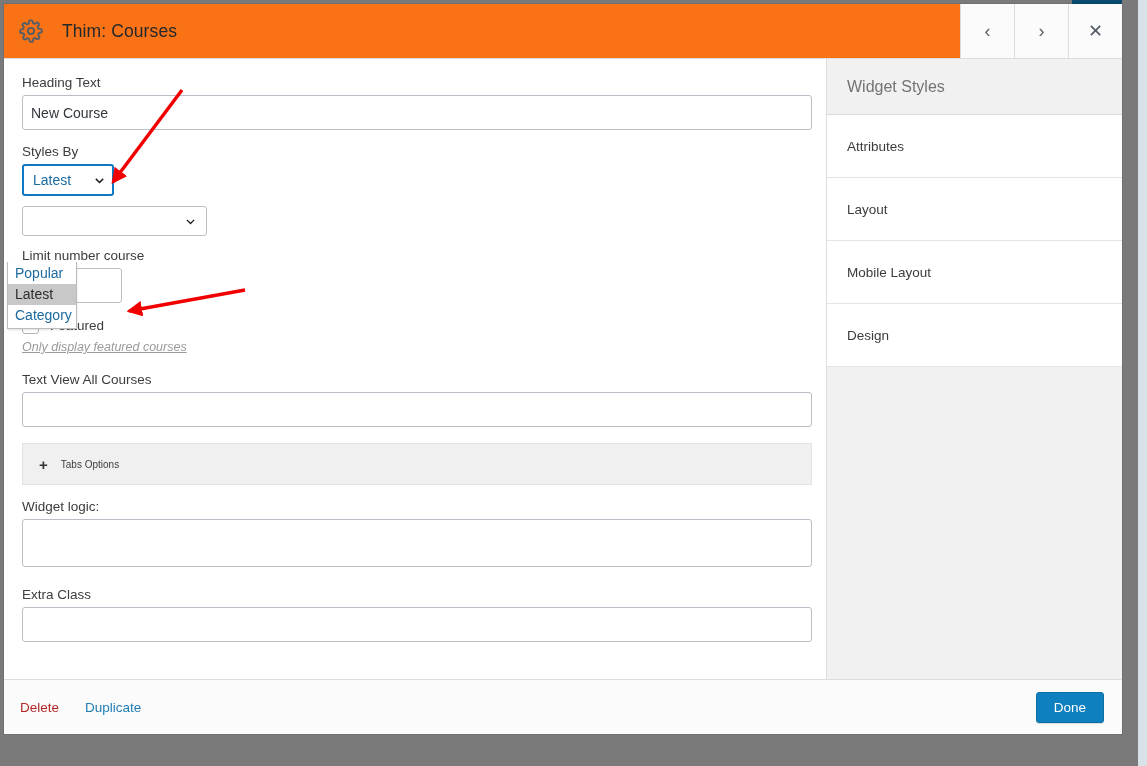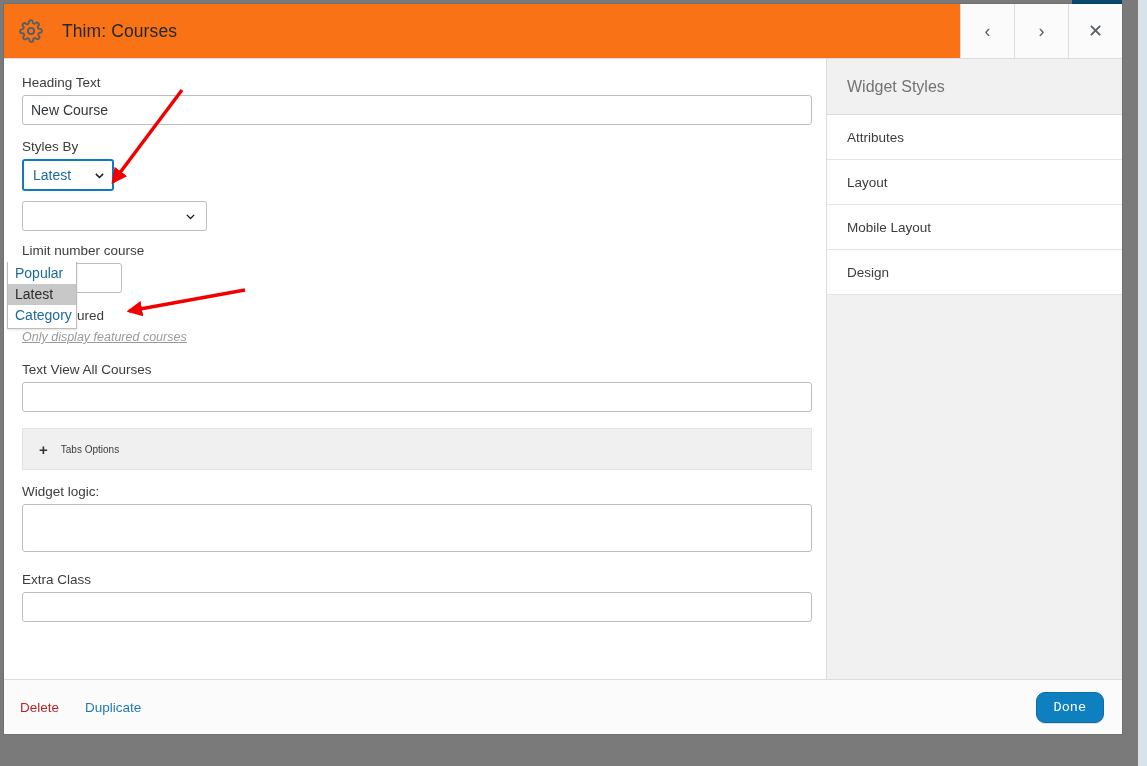--- a/index.html
+++ b/index.html
@@ -98,21 +98,21 @@
 
   .field { margin-bottom: 14px; position: relative; }
   .field-label {
     display: block;
     font-size: 13.5px;
     color: #3c3c3c;
     margin-bottom: 5px;
   }
   .txt-input {
     width: 790px;
-    height: 30px;
+    height: 35px;
     padding: 4px 8px;
     font-size: 14px;
     color: #32373c;
     border: 1px solid #b9bfc4;
     border-radius: 3px;
     background: #fff;
     font-family: "Liberation Sans", sans-serif;
     outline: none;
   }
   .txt-input.small { width: 100px; }
@@ -236,21 +236,21 @@
     display: flex; align-items: center;
     padding-left: 20px;
     background: #f1f1f1;
     border-bottom: 1px solid #dcdcdc;
   }
   #sidebar-title {
     font-size: 16px;
     color: #737373;
   }
   .side-item {
-    height: 45px;
+    height: 63px;
     background: #ffffff;
     border-bottom: 1px solid #e4e4e4;
     display: flex; align-items: center;
     padding-left: 20px;
     font-size: 13.5px;
     color: #3c3c3c;
     cursor: pointer;
   }
   #sidebar-filler { flex: 1; background: #f1f1f1; }
 
@@ -268,25 +268,25 @@
     margin-right: 26px; cursor: pointer;
   }
   #duplicate-link {
     font-size: 13.5px; color: #1f7cb5; cursor: pointer;
   }
   #done-button {
     position: absolute; right: 18px;
     background: #0e80bf;
     color: #ffffff;
     border: 1px solid #0b6fa6;
-    border-radius: 9px;
+    border-radius: 3px;
     font-size: 13.5px;
     padding: 7px 17px;
     cursor: pointer;
-    font-family: Liberation Mono, monospace;
+    font-family: Liberation Sans, sans-serif;
     box-shadow: 0 1px 0 rgba(0,0,0,.12);
   }
 
   
   #annotations {
     position: absolute; left: 0; top: 0;
     width: 1147px; height: 766px;
     pointer-events: none;
     z-index: 100;
   }

